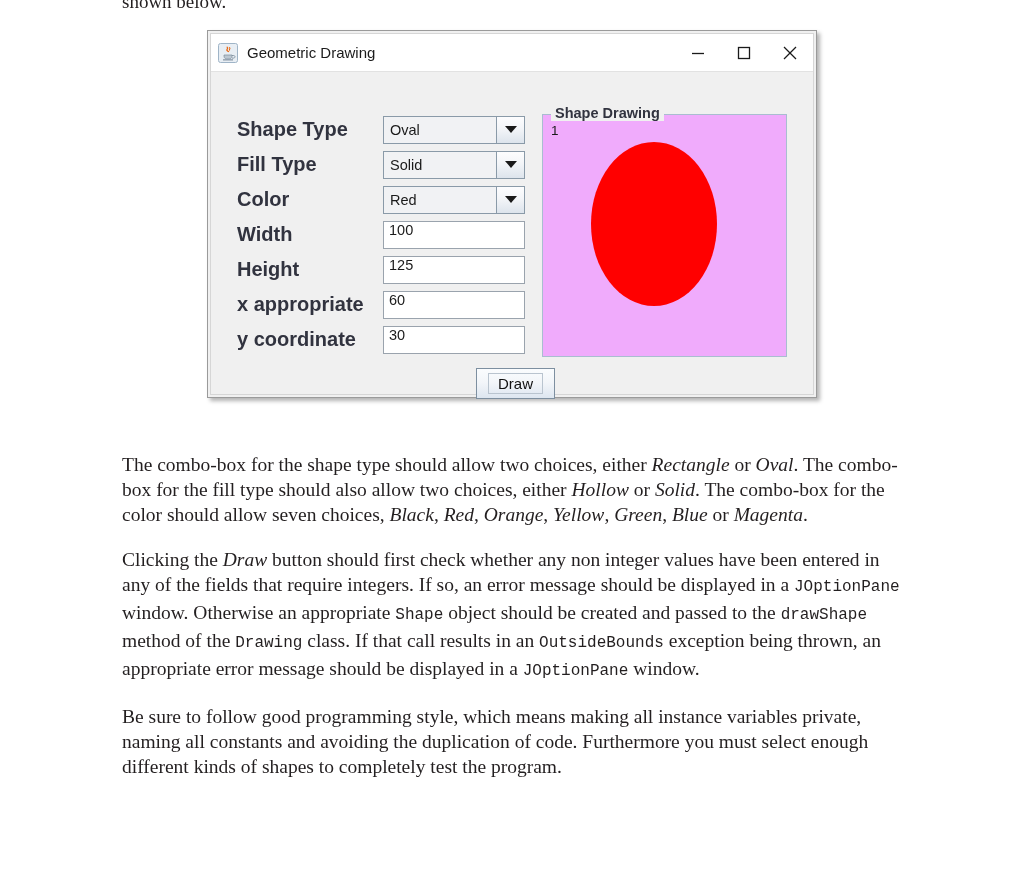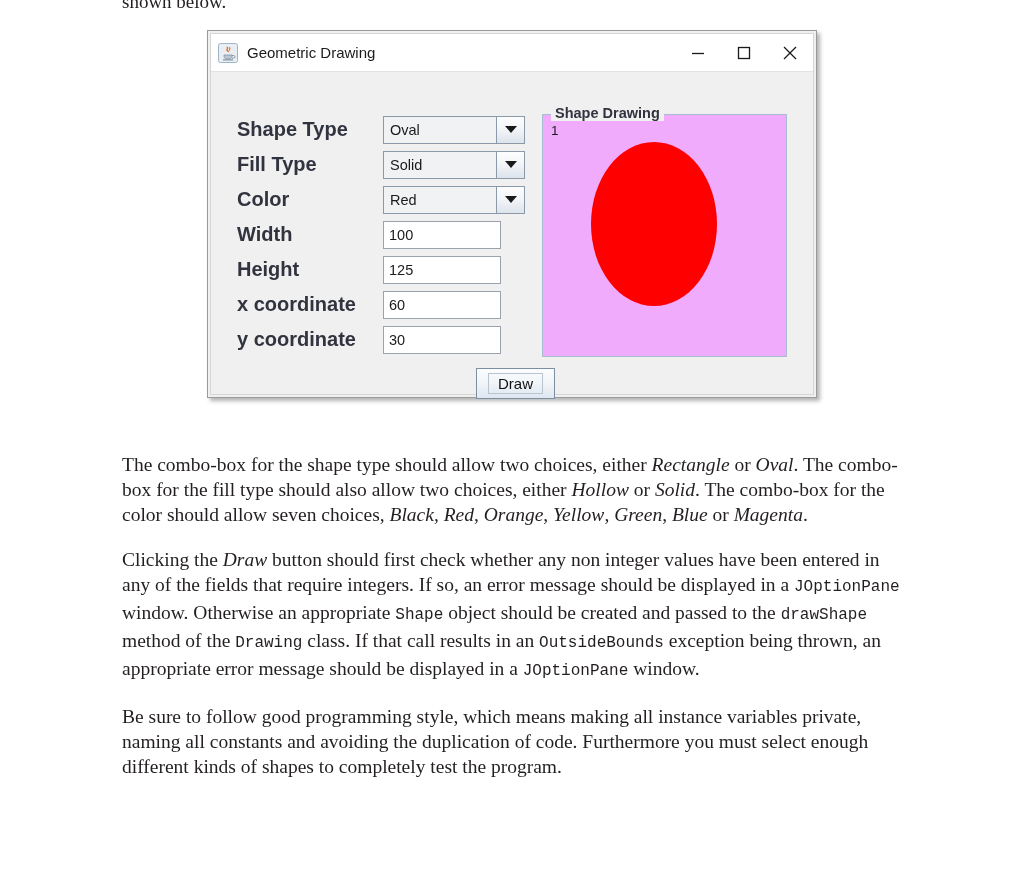--- a/index.html
+++ b/index.html
@@ -142,27 +142,27 @@
   }
   .combo-arrow i {
     display: block;
     width: 0; height: 0;
     border-left: 6px solid transparent;
     border-right: 6px solid transparent;
     border-top: 7px solid #1a1a1a;
   }
 
   .tfield {
-    width: 118px;
+    width: 142px;
     height: 28px;
     border: 1px solid #9aa3ad;
     background: #ffffff;
     box-sizing: border-box;
     display: flex;
-    align-items: center;
+    align-items: flex-start;
   }
   .tfield span {
     padding-left: 5px;
     font-family: "Liberation Sans", sans-serif;
     font-size: 14.5px;
     color: #1a1a1a;
   }
 
   
   .draw-panel {
@@ -331,21 +331,21 @@
         </div>
 
         <div class="frow">
           <div class="flabel">Height</div>
           <div class="tfield">
             <span>125</span>
           </div>
         </div>
 
         <div class="frow">
-          <div class="flabel">x coordinate</div>
+          <div class="flabel">x appropriate</div>
           <div class="tfield">
             <span>60</span>
           </div>
         </div>
 
         <div class="frow">
           <div class="flabel">y coordinate</div>
           <div class="tfield">
             <span>30</span>
           </div>

